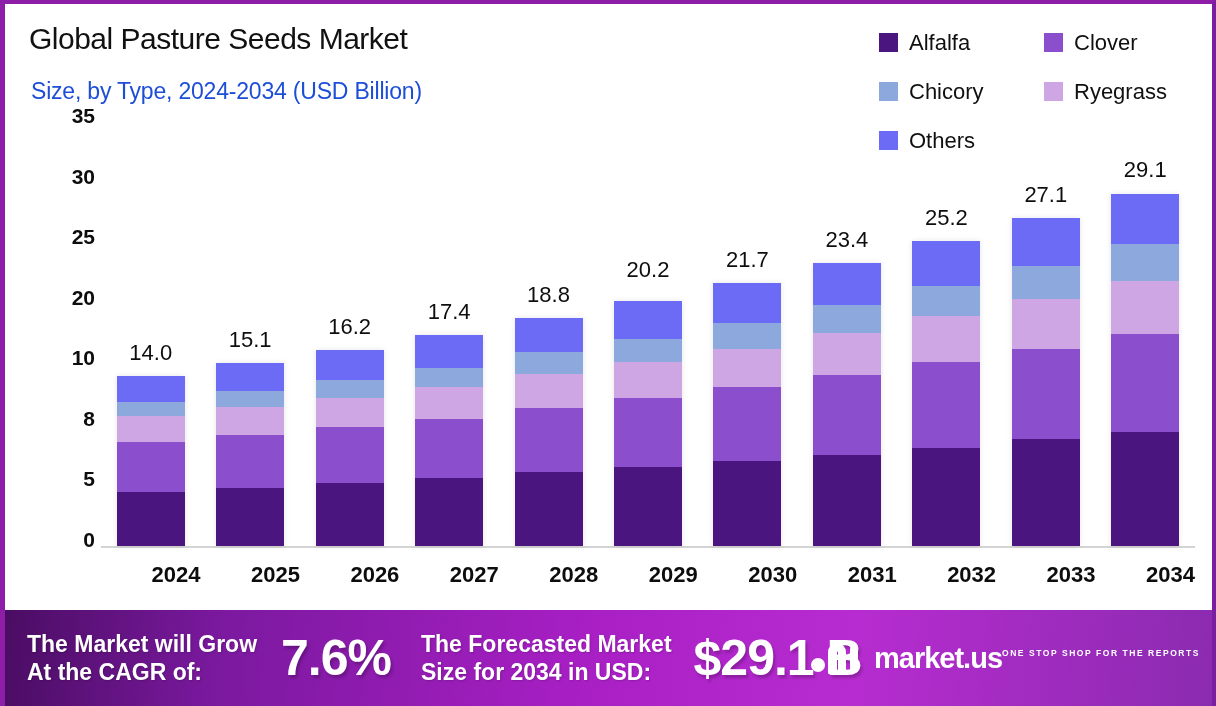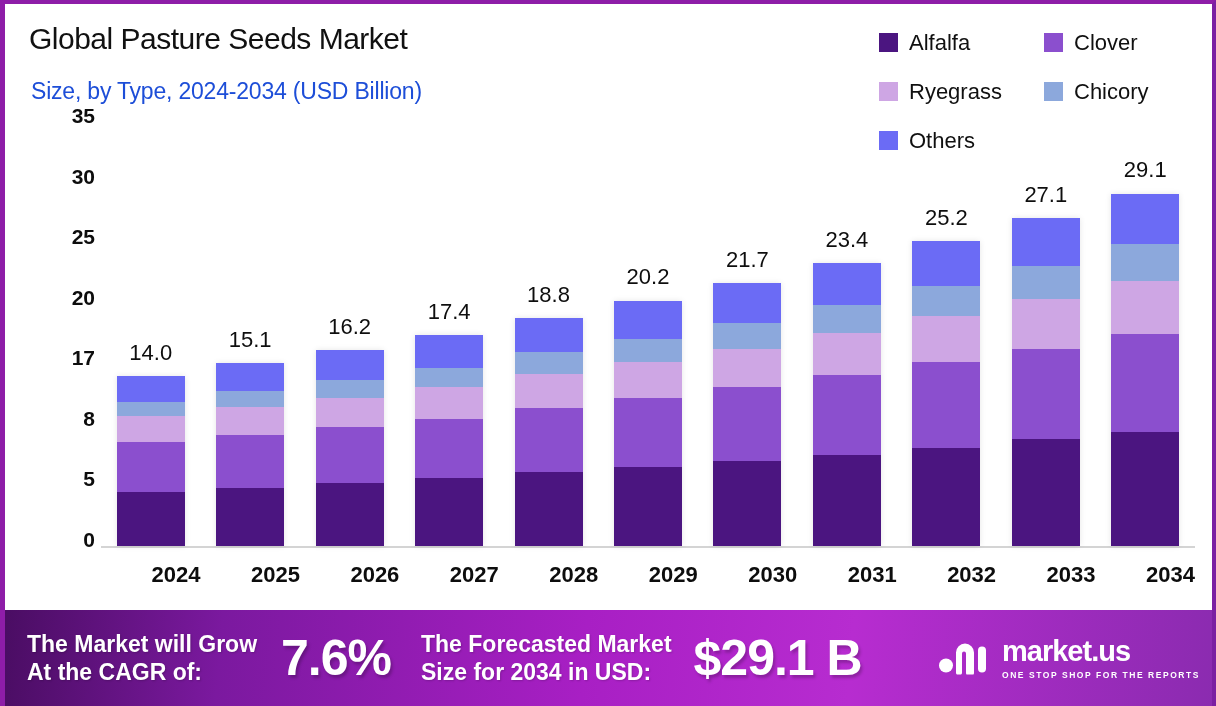--- a/index.html
+++ b/index.html
@@ -126,21 +126,21 @@
   .ban-text2 { margin-left: 30px; }
   .ban-big2 { margin-left: 22px; }
 
   .logo {
     position: absolute; right: 12px; top: 50%;
     transform: translateY(-50%);
     display: flex; align-items: center;
   }
   .logo-mark { margin-right: 10px; }
   .logo-text {
-    display: flex; flex-direction: column; align-items: flex-start;
+    display: flex; flex-direction: row; align-items: flex-start;
   }
   .logo-name {
     color: #ffffff; font-weight: 800; font-size: 29px;
     letter-spacing: -1px; line-height: 1;
   }
   .logo-tag {
     color: #ffffff; font-weight: 700; font-size: 8.5px;
     letter-spacing: 1.55px; margin-top: 4px;
   }
 </style>
@@ -155,38 +155,38 @@
   <div class="legend" id="legend">
       <div class="legend-item">
         <span class="legend-swatch" style="background: rgb(75, 21, 128);"></span>
         <span class="legend-label">Alfalfa</span>
       </div>
       <div class="legend-item">
         <span class="legend-swatch" style="background: rgb(139, 79, 206);"></span>
         <span class="legend-label">Clover</span>
       </div>
       <div class="legend-item">
+        <span class="legend-swatch" style="background: rgb(140, 168, 220);"></span>
+        <span class="legend-label">Chicory</span>
+      </div>
+      <div class="legend-item">
         <span class="legend-swatch" style="background: rgb(206, 166, 228);"></span>
         <span class="legend-label">Ryegrass</span>
-      </div>
-      <div class="legend-item">
-        <span class="legend-swatch" style="background: rgb(140, 168, 220);"></span>
-        <span class="legend-label">Chicory</span>
       </div>
       <div class="legend-item">
         <span class="legend-swatch" style="background: rgb(107, 107, 245);"></span>
         <span class="legend-label">Others</span>
       </div>
     </div>
 
   <div class="ylabels" id="ylabels">
       <div class="ytick" style="top: 424px;">0</div>
       <div class="ytick" style="top: 363.429px;">5</div>
       <div class="ytick" style="top: 302.857px;">8</div>
-      <div class="ytick" style="top: 242.286px;">17</div>
+      <div class="ytick" style="top: 242.286px;">10</div>
       <div class="ytick" style="top: 181.714px;">20</div>
       <div class="ytick" style="top: 121.143px;">25</div>
       <div class="ytick" style="top: 60.5714px;">30</div>
       <div class="ytick" style="top: 0px;">35</div>
     </div>
 
   <div class="plot">
     <div class="axis-line"></div>
     <div class="bars" id="bars">
         <div class="bar-col">
@@ -233,21 +233,21 @@
           <div class="bar-value" style="bottom: 237.749px;">18.8</div>
           <div class="bar-stack">
             <div class="seg" style="height: 73.8971px; background: rgb(75, 21, 128);"></div>
             <div class="seg" style="height: 64.2057px; background: rgb(139, 79, 206);"></div>
             <div class="seg" style="height: 33.92px; background: rgb(206, 166, 228);"></div>
             <div class="seg" style="height: 21.8057px; background: rgb(140, 168, 220);"></div>
             <div class="seg" style="height: 33.92px; background: rgb(107, 107, 245);"></div>
           </div>
         </div>
         <div class="bar-col">
-          <div class="bar-value" style="bottom: 256px;">20.2</div>
+          <div class="bar-value" style="bottom: 263px;">20.2</div>
           <div class="bar-stack">
             <div class="seg" style="height: 78.7429px; background: rgb(75, 21, 128);"></div>
             <div class="seg" style="height: 69.0514px; background: rgb(139, 79, 206);"></div>
             <div class="seg" style="height: 36.3429px; background: rgb(206, 166, 228);"></div>
             <div class="seg" style="height: 23.0171px; background: rgb(140, 168, 220);"></div>
             <div class="seg" style="height: 37.5543px; background: rgb(107, 107, 245);"></div>
           </div>
         </div>
         <div class="bar-col">
           <div class="bar-value" style="bottom: 272.88px;">21.7</div>

